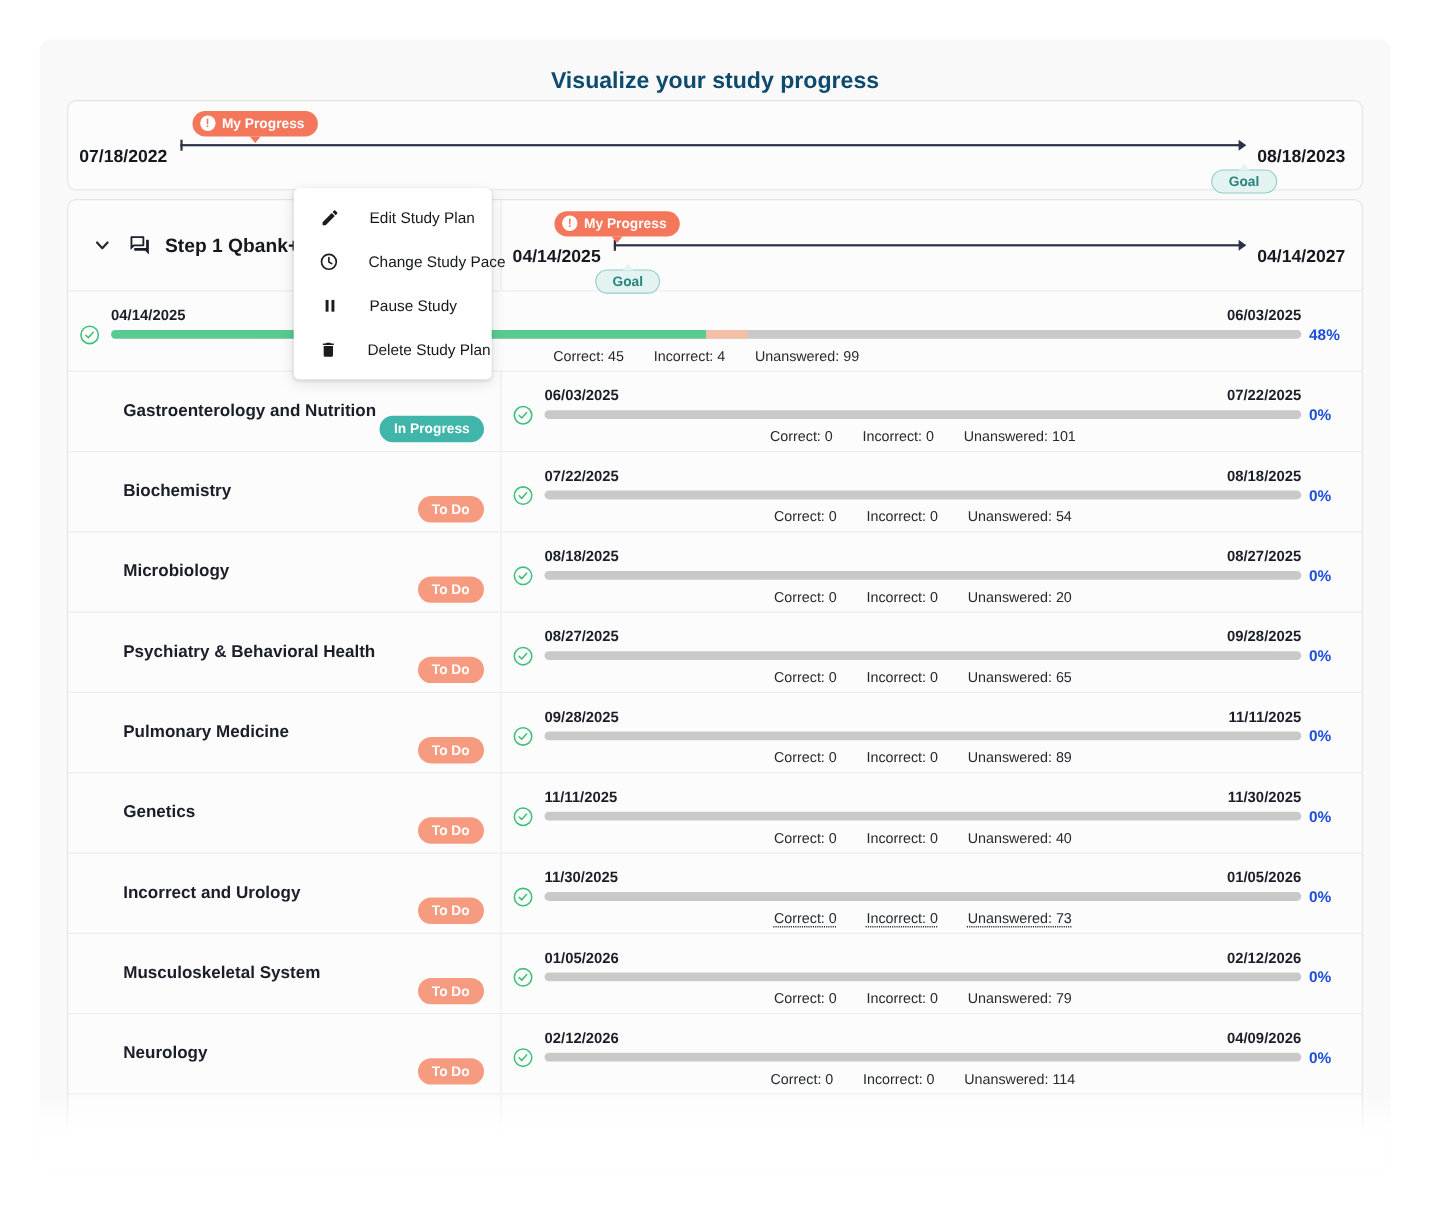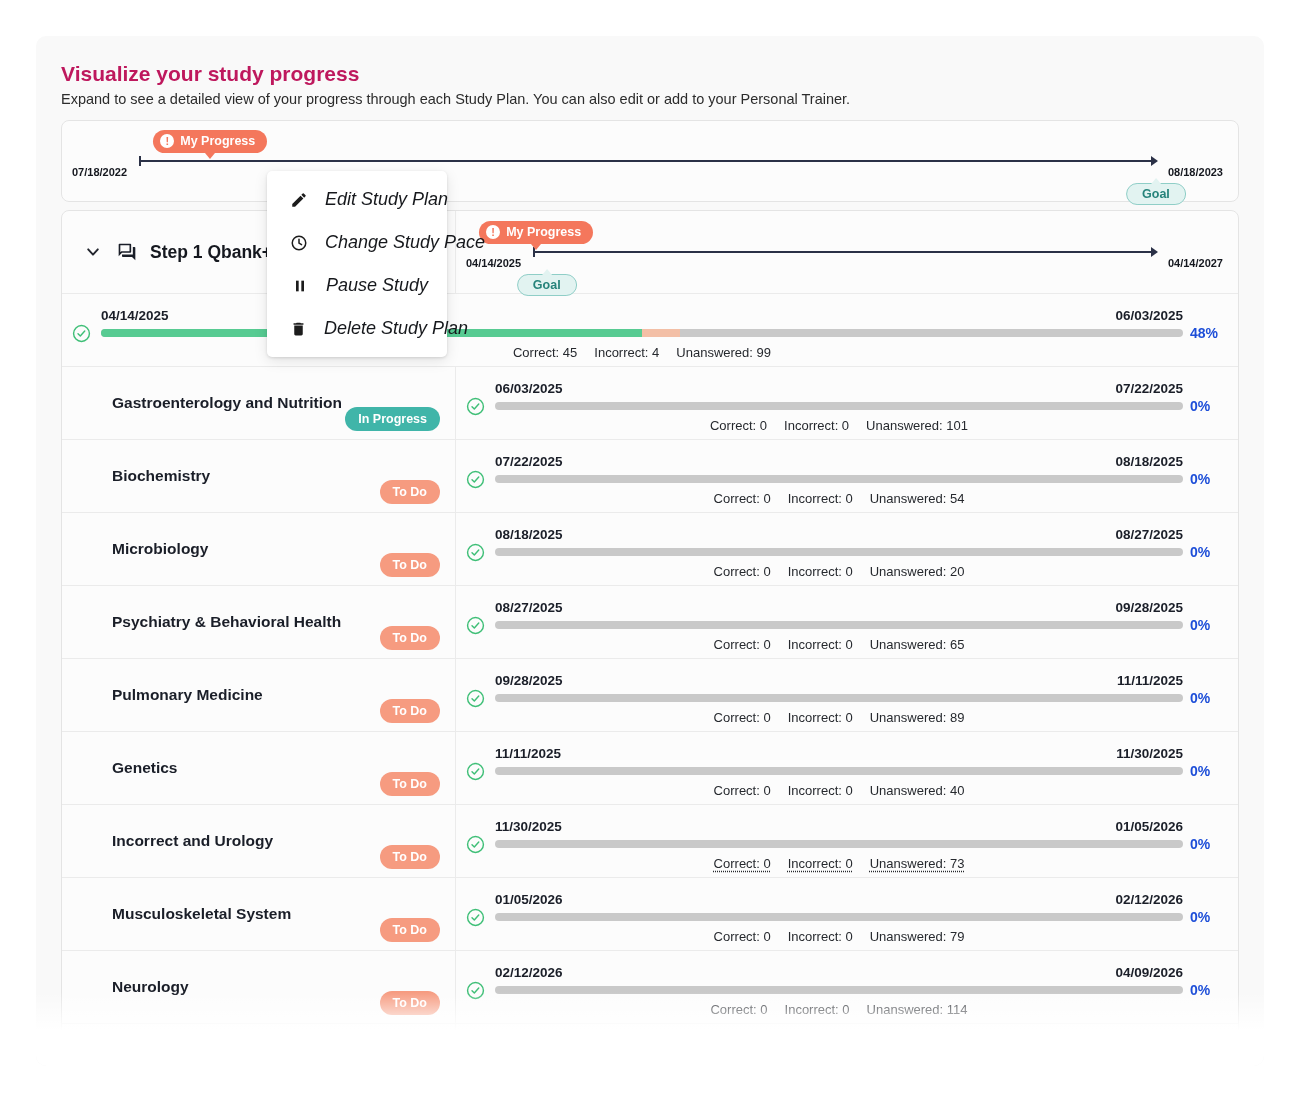--- a/index.html
+++ b/index.html
@@ -5,21 +5,21 @@
   * { box-sizing: border-box; }
   html,body { margin:0; padding:0; }
   body {
     width:1300px; height:1100px; position:relative; overflow:hidden;
     background:#ffffff; font-family:"Liberation Sans", sans-serif; color:#15181F;
   }
   .card {
     position:absolute; left:36px; top:36px; width:1228px; height:1030px;
     background:#F9F9F9; border-radius:10px; padding:26px 25px; overflow:hidden;
   }
-  .page-title { font-size:21px; font-weight:800; color:#be185d; margin:0 0 5px; }
+  .page-title { font-size:21px; font-weight:800; color:#0c4a6e; margin:0 0 5px;text-align:center; }
   .page-subtitle { font-size:14.5px; color:#2c2c2c; margin:0 0 13px; }
 
   
   .plan-panel {
     background:#FCFCFC; border:1px solid var(--border); border-radius:8px;
   }
   .panel-head { display:flex; height:82px; }
   #panel1 { height:82px; margin-bottom:8px; display:flex; }
   #panel2 { display:flex; flex-direction:column; }
 
@@ -27,21 +27,21 @@
     flex:0 0 394px; width:394px; border-right:1px solid var(--divider);
     display:flex; align-items:center; padding:0 20px 0 24px;
   }
   .chev { display:flex; margin-right:17px; color:#23262e; cursor:pointer; }
   .plan-icon { display:flex; margin-right:13px; color:#1A1E28; }
   .plan-title { font-size:17.5px; font-weight:800; color:#15181F; white-space:nowrap; }
   .hamburger { margin-left:auto; display:flex; flex-direction:column; gap:3px; cursor:pointer; padding:3px 1px; }
   .hamburger i { display:block; width:19px; height:2.4px; background:#23262e; border-radius:1px; }
 
   .panel-right { flex:1; display:flex; align-items:center; padding:0 15px 0 10px; }
-  .tl-date { font-size:11px; font-weight:700; color:#15181F; white-space:nowrap;margin-top:22px; }
+  .tl-date { font-size:16px; font-weight:700; color:#15181F; white-space:nowrap;margin-top:22px; }
   .track { flex:1; height:2px; background:var(--navy); margin:0 12px; position:relative; }
   .track::before { content:""; position:absolute; left:0; top:-4px; width:2px; height:10px; background:var(--navy); }
   .tl-arrow { position:absolute; right:-2px; top:-4px; width:0; height:0;
     border-left:7px solid var(--navy); border-top:5px solid transparent; border-bottom:5px solid transparent; }
 
   .my-progress {
     position:absolute; bottom:9px; transform:translateX(-50%);
     background:var(--coral); color:#fff; font-size:12.5px; font-weight:700;
     padding:4px 12px 5px 7px; border-radius:14px; display:flex; align-items:center; gap:6px; white-space:nowrap;
   }
@@ -76,48 +76,47 @@
     padding:13px 8px 0 6px; align-items:center;
     grid-template-areas:"a dates b" "check bar pct" "c stats d";
   }
   .dates { grid-area:dates; display:flex; justify-content:space-between; font-size:13.5px; font-weight:700; color:#1A1E28; }
   .check { grid-area:check; justify-self:center; display:flex; cursor:pointer; }
   .bar { grid-area:bar; height:8px; border-radius:4px; background:var(--bar_gray); overflow:hidden; display:flex; }
   .seg { height:100%; }
   .seg-correct { background:var(--bar_green); }
   .seg-incorrect { background:var(--bar_salmon); }
   .percent { grid-area:pct; font-size:14px; font-weight:700; color:#1d4ed8; }
-  .stats { grid-area:stats; display:flex; justify-content:center; gap:17px; font-size:13px; color:#26292e; }
+  .stats { grid-area:stats; display:flex; justify-content:center; gap:27px; font-size:13px; color:#26292e; }
   .stats.u span { text-decoration:underline dotted; text-underline-offset:3px; }
 
   .partial-row { border-top:1px solid var(--divider); height:46px; display:flex; }
   .partial-left { width:394px; border-right:1px solid var(--divider); }
 
   .fade {
     position:absolute; left:0; right:0; bottom:0; height:74px; z-index:20; pointer-events:none;
     background:linear-gradient(to top, #ffffff 48%, rgba(255,255,255,0));
     border-radius:0 0 10px 10px;
   }
 
   
   .menu {
     position:absolute; left:267px; top:171px; width:180px; z-index:50;
     background:#ffffff; border-radius:5px; padding:7px 0;
     box-shadow:0 1px 3px rgba(0,0,0,.12), 0 4px 14px rgba(0,0,0,.10);
   }
-  .menu-item { display:flex; align-items:center; gap:17px; padding:11px 14px 11px 23px;
-    font-size:18px; color:#16181c; cursor:pointer; white-space:nowrap;font-style:italic; }
+  .menu-item { display:flex; align-items:center; gap:27px; padding:11px 14px 11px 23px;
+    font-size:14px; color:#16181c; cursor:pointer; white-space:nowrap; }
   .menu-item .mi-icon { display:flex; width:19px; justify-content:center; color:#1c1c1c; }
 </style>
 </head>
 <body>
 
 <div class="card">
   <h1 class="page-title">Visualize your study progress</h1>
-  <p class="page-subtitle">Expand to see a detailed view of your progress through each Study Plan. You can also edit or add to your Personal Trainer.</p>
 
   <div class="plan-panel" id="panel1">
     <div class="panel-right">
       <span class="tl-date">07/18/2022</span>
       <div class="track">
         <span class="tl-arrow"></span>
         <div class="my-progress" style="left: 7%;">
           <span class="excl">!</span>
           <span>My Progress</span>
         </div>

